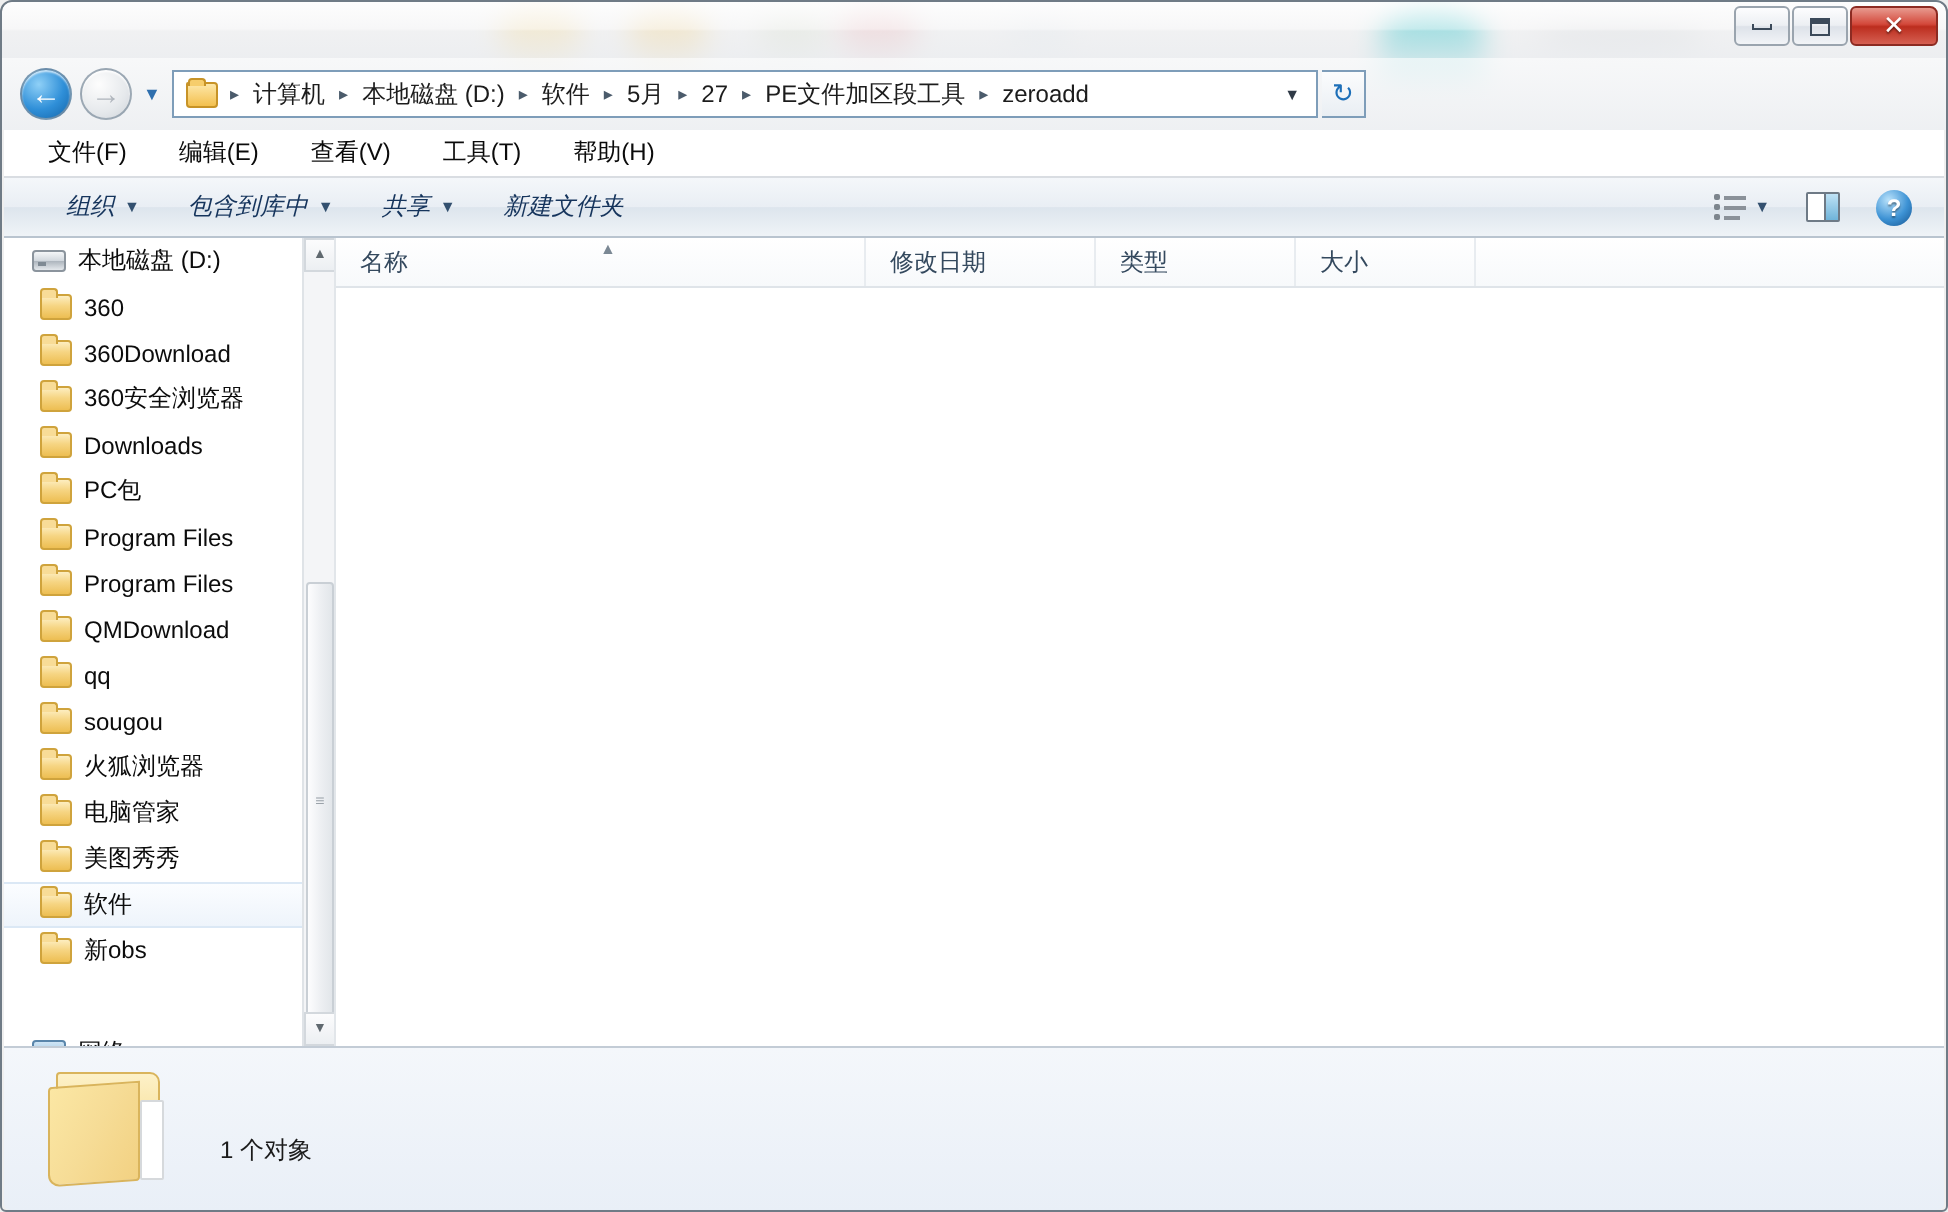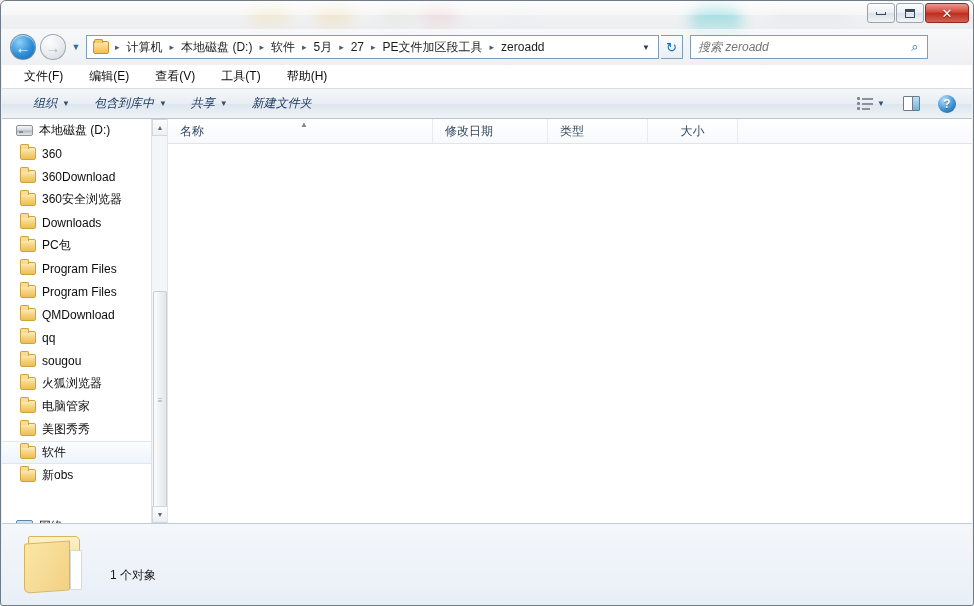--- a/index.html
+++ b/index.html
@@ -409,24 +409,20 @@
       <span class="crumb">PE文件加区段工具</span>
       <span class="crumb-sep">▸</span>
       <span class="crumb">zeroadd</span>
       <span id="crumb-dropdown">▼</span>
     </div>
 
     <div id="refresh-btn">
       <span>↻</span>
     </div>
 
-    <div id="searchbox">
-      <input id="search-input" value="" placeholder="搜索 zeroadd" style="">
-      <span id="search-icon">⌕</span>
-    </div>
   </div>
 
   <div id="menubar">
     <div class="menuitem">文件(F)</div>
     <div class="menuitem">编辑(E)</div>
     <div class="menuitem">查看(V)</div>
     <div class="menuitem">工具(T)</div>
     <div class="menuitem">帮助(H)</div>
   </div>
 
@@ -563,21 +559,21 @@
         <div class="col" style="width:265px;">
           <span class="sort-arrow">▲</span>
           <span>名称</span>
         </div>
         <div class="col" style="width:115px;">
           <span>修改日期</span>
         </div>
         <div class="col" style="width:100px;">
           <span>类型</span>
         </div>
-        <div class="col size" style="width:90px;justify-content:center;padding-left:12px;">
+        <div class="col size" style="width:90px;justify-content:flex-start;padding-left:12px;">
           <span>大小</span>
         </div>
       </div>
 
     </div>
   </div>
 
   <div id="statusbar">
     <div id="status-folder">
       <span class="back"></span>

